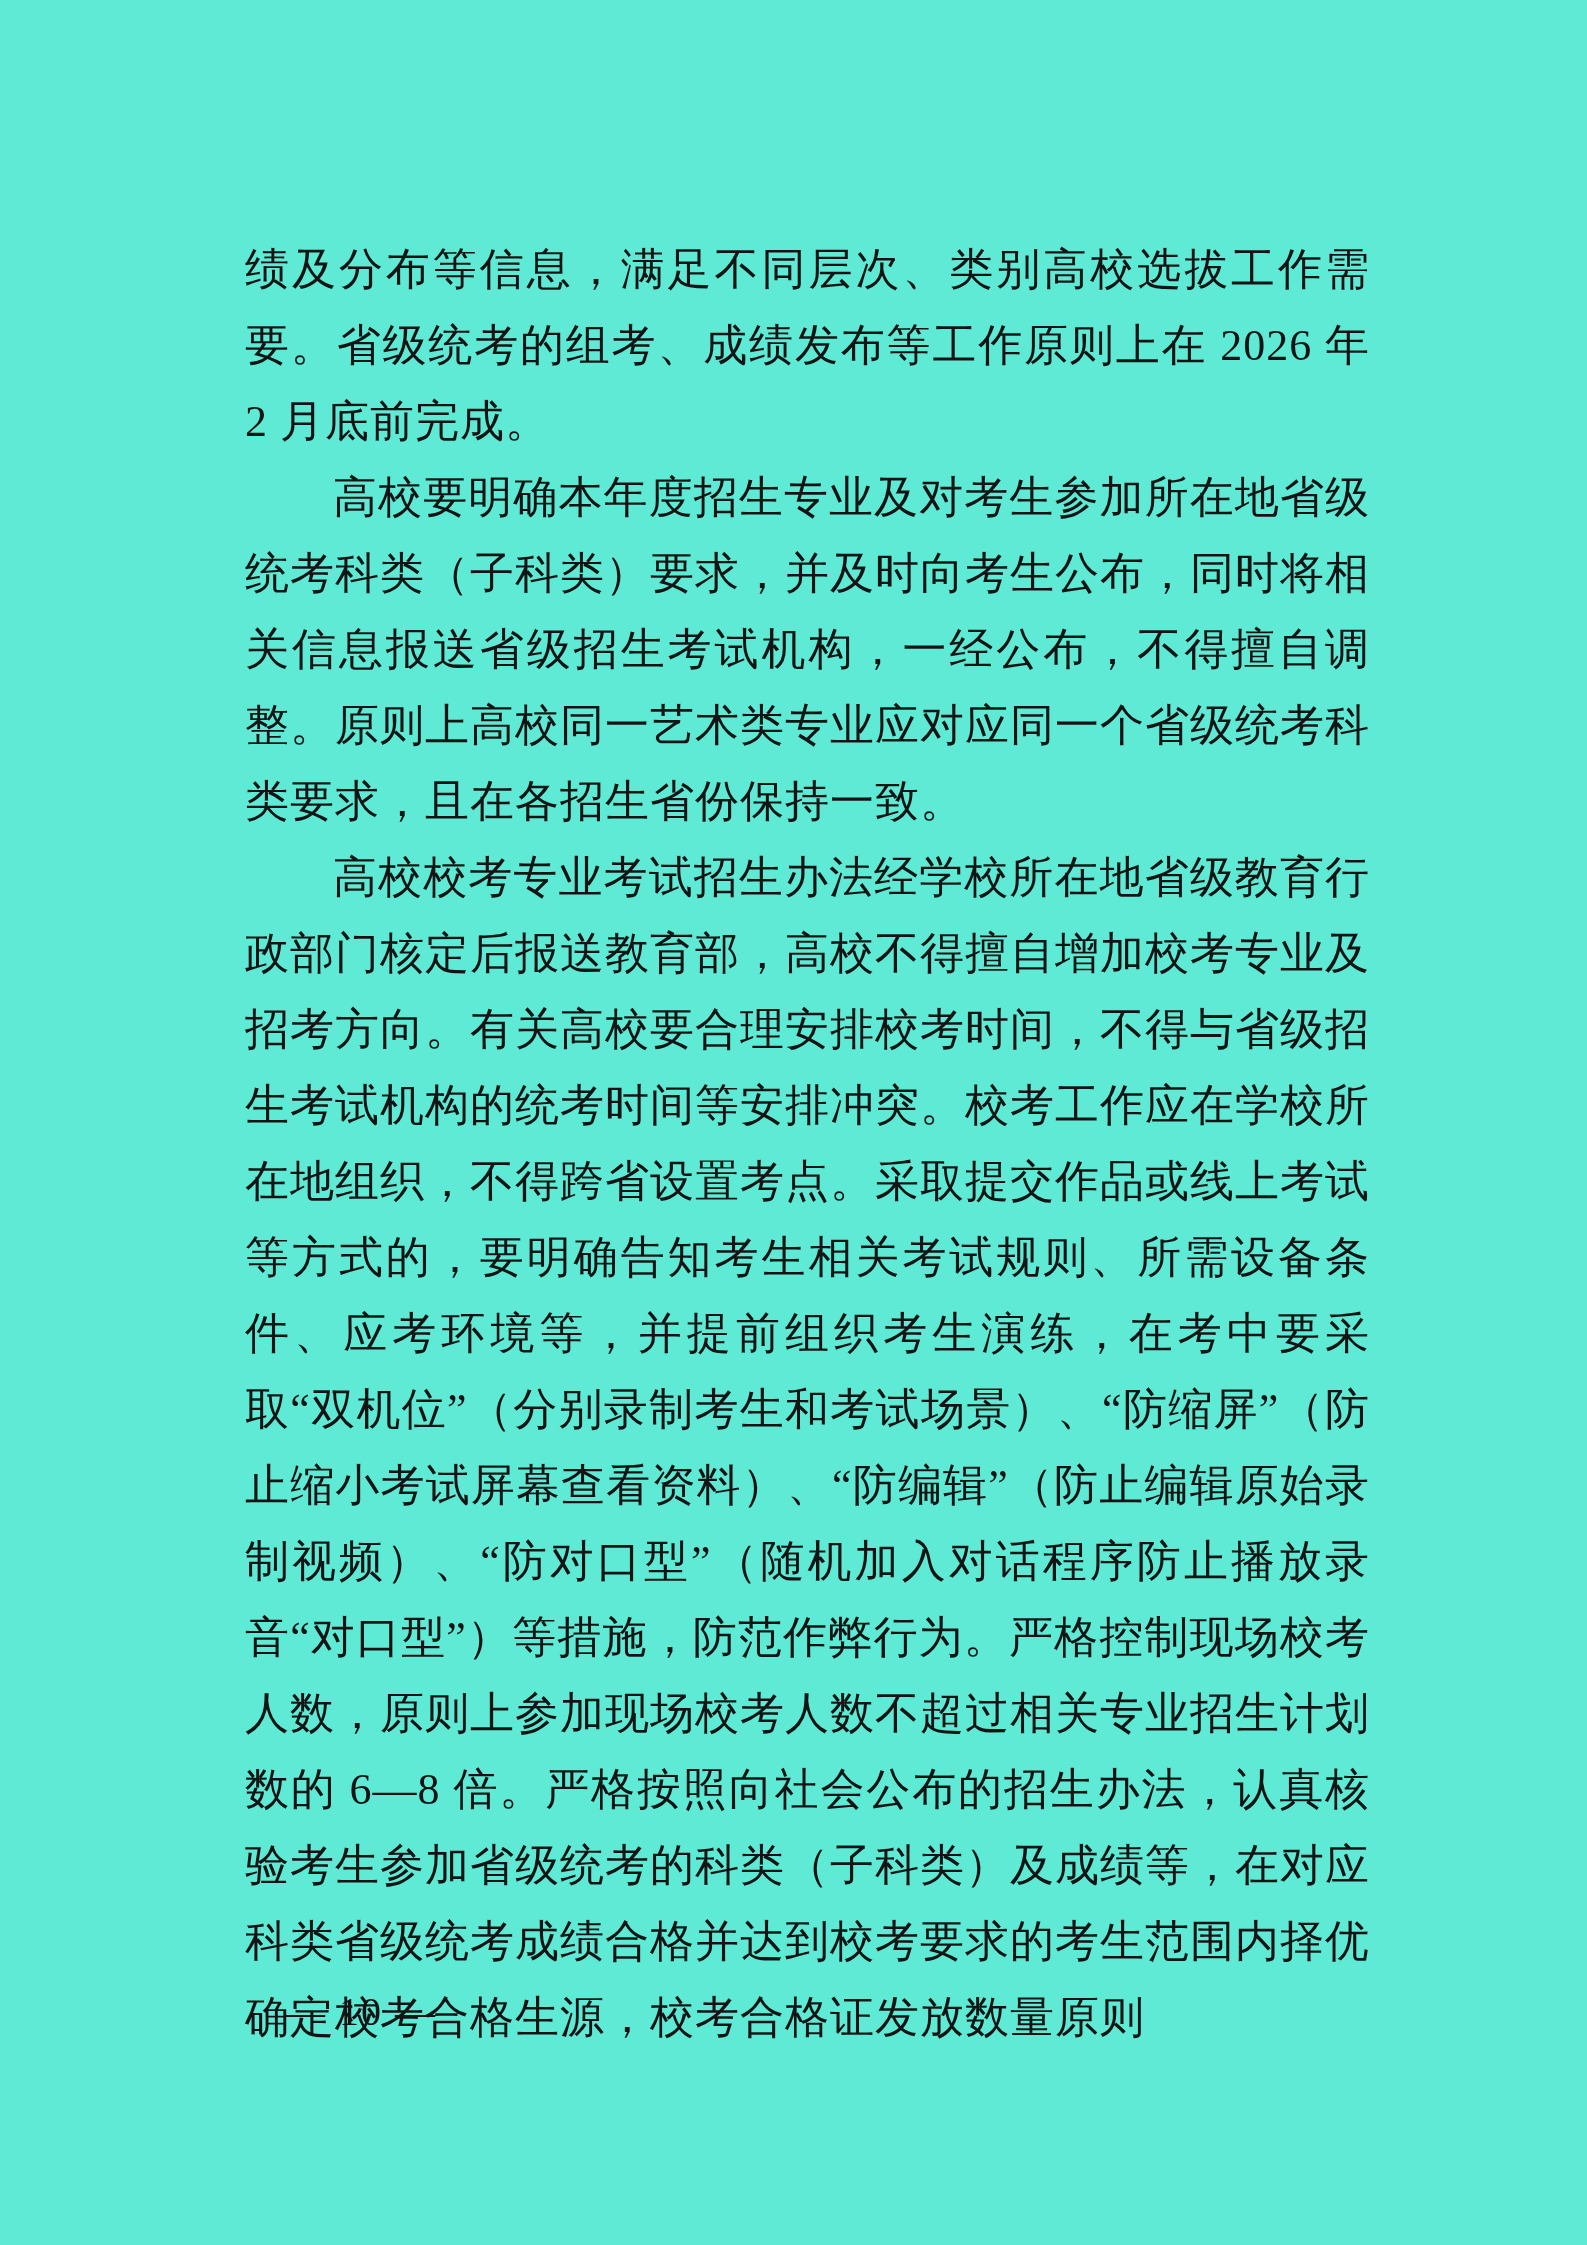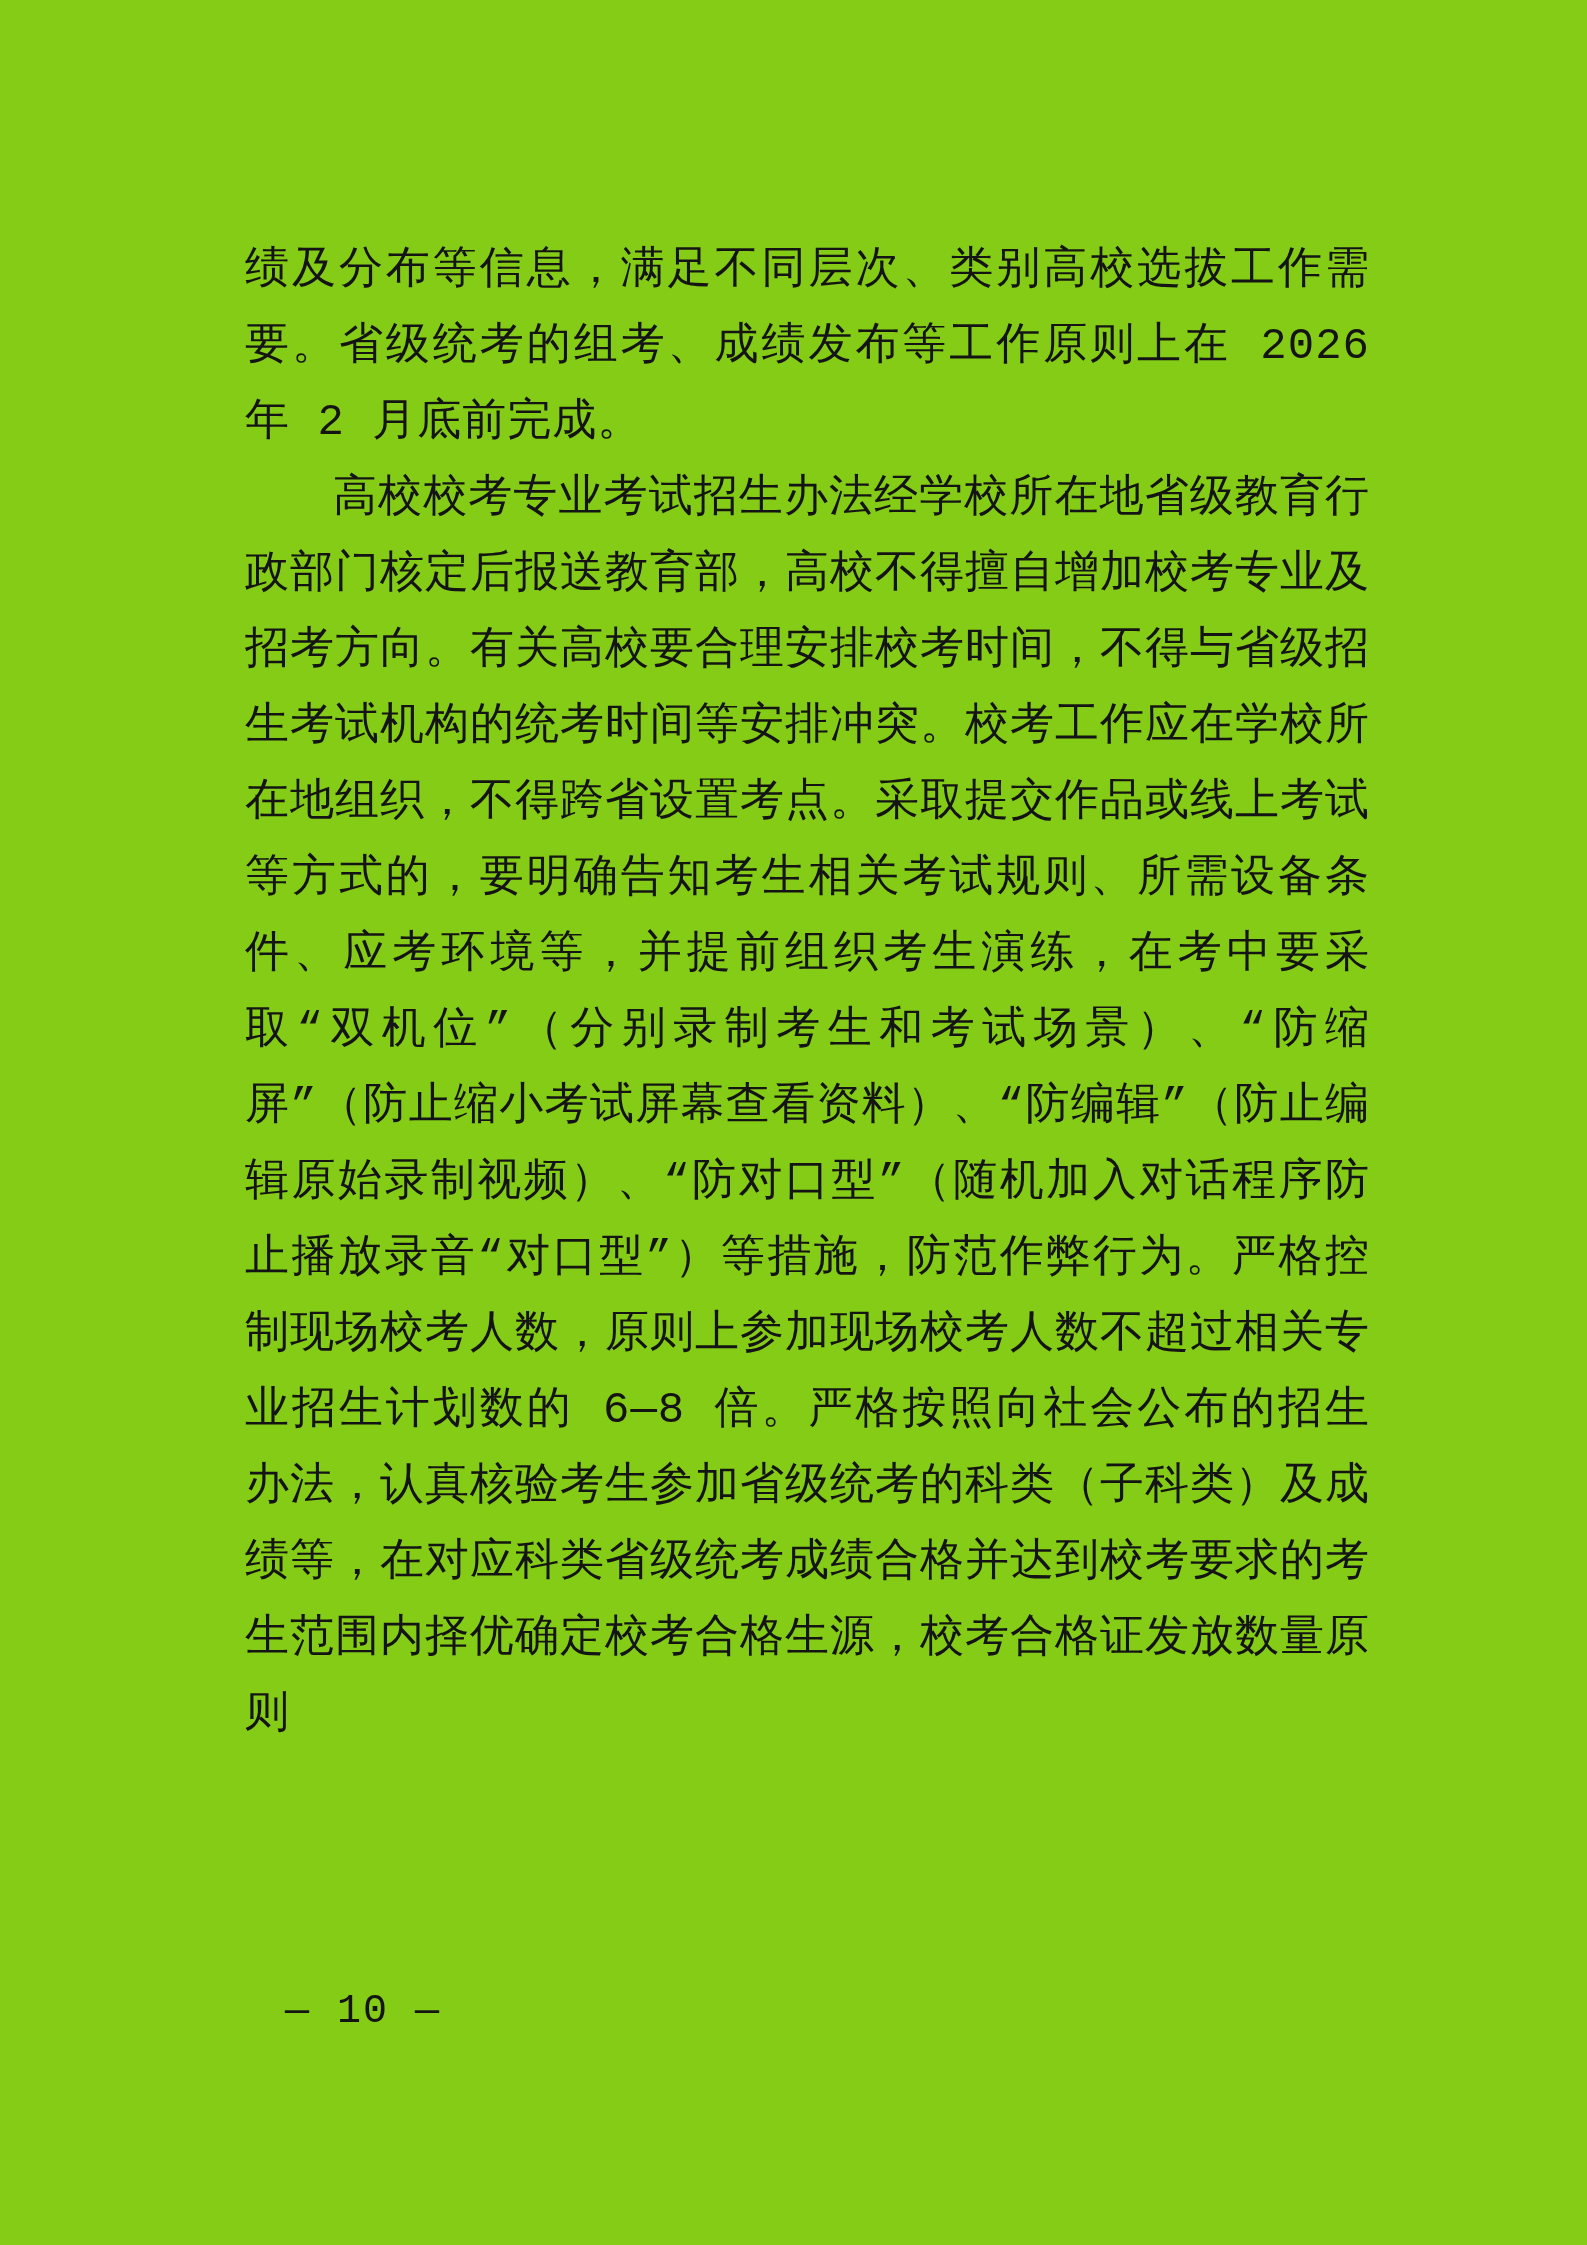--- a/index.html
+++ b/index.html
@@ -4,23 +4,23 @@
 <style>
   html, body {
     margin: 0;
     padding: 0;
     background: #ffffff;
   }
   .page {
     position: relative;
     width: 1587px;
     height: 2245px;
-    background: #84cc16;
+    background: #5eead4;
     overflow: hidden;
-    font-family: Liberation Mono, monospace;
+    font-family: Liberation Serif, serif;
     color: #141414;
   }
   .content {
     position: absolute;
     left: 245px;
     top: 232px;
     width: 1125px;
   }
   .content p {
     margin: 0;
@@ -44,18 +44,19 @@
     margin-left: 45px;
   }
 </style>
 </head>
 <body>
 
 <div class="page">
 
   <div class="content">
     <p>绩及分布等信息，满足不同层次、类别高校选拔工作需要。省级统考的组考、成绩发布等工作原则上在 2026 年 2 月底前完成。</p>
+    <p class="indent">高校要明确本年度招生专业及对考生参加所在地省级统考科类（子科类）要求，并及时向考生公布，同时将相关信息报送省级招生考试机构，一经公布，不得擅自调整。原则上高校同一艺术类专业应对应同一个省级统考科类要求，且在各招生省份保持一致。</p>
     <p class="indent">高校校考专业考试招生办法经学校所在地省级教育行政部门核定后报送教育部，高校不得擅自增加校考专业及招考方向。有关高校要合理安排校考时间，不得与省级招生考试机构的统考时间等安排冲突。校考工作应在学校所在地组织，不得跨省设置考点。采取提交作品或线上考试等方式的，要明确告知考生相关考试规则、所需设备条件、应考环境等，并提前组织考生演练，在考中要采取“双机位”（分别录制考生和考试场景）、“防缩屏”（防止缩小考试屏幕查看资料）、“防编辑”（防止编辑原始录制视频）、“防对口型”（随机加入对话程序防止播放录音“对口型”）等措施，防范作弊行为。严格控制现场校考人数，原则上参加现场校考人数不超过相关专业招生计划数的 6—8 倍。严格按照向社会公布的招生办法，认真核验考生参加省级统考的科类（子科类）及成绩等，在对应科类省级统考成绩合格并达到校考要求的考生范围内择优确定校考合格生源，校考合格证发放数量原则</p>
   </div>
 
   <div class="page-footer">— 10 —</div>
 
 </div>
 
 </body></html>

